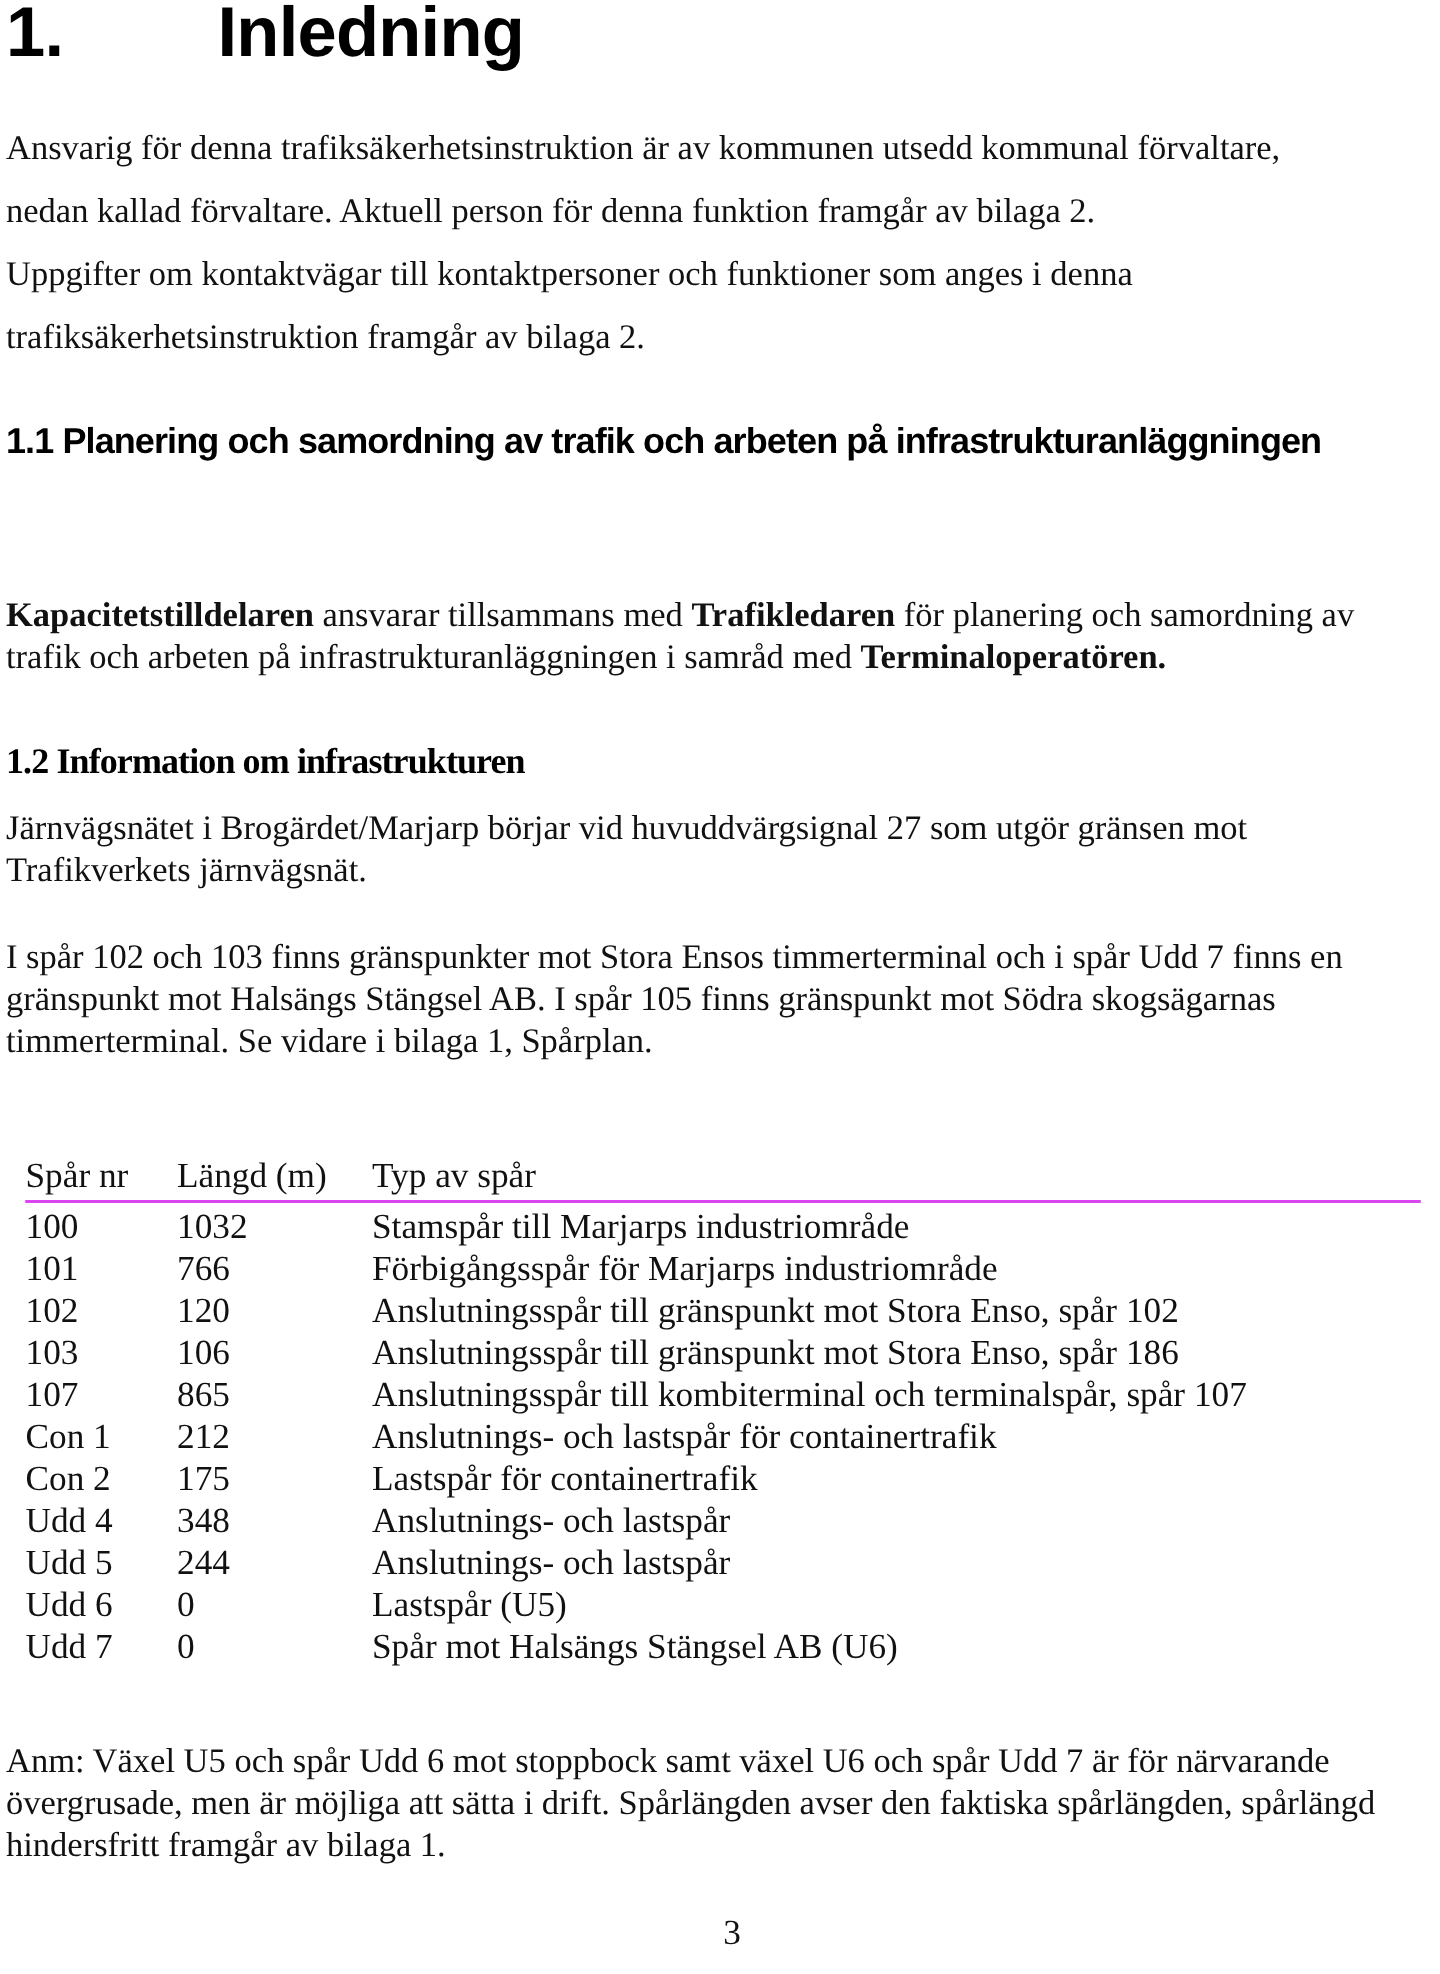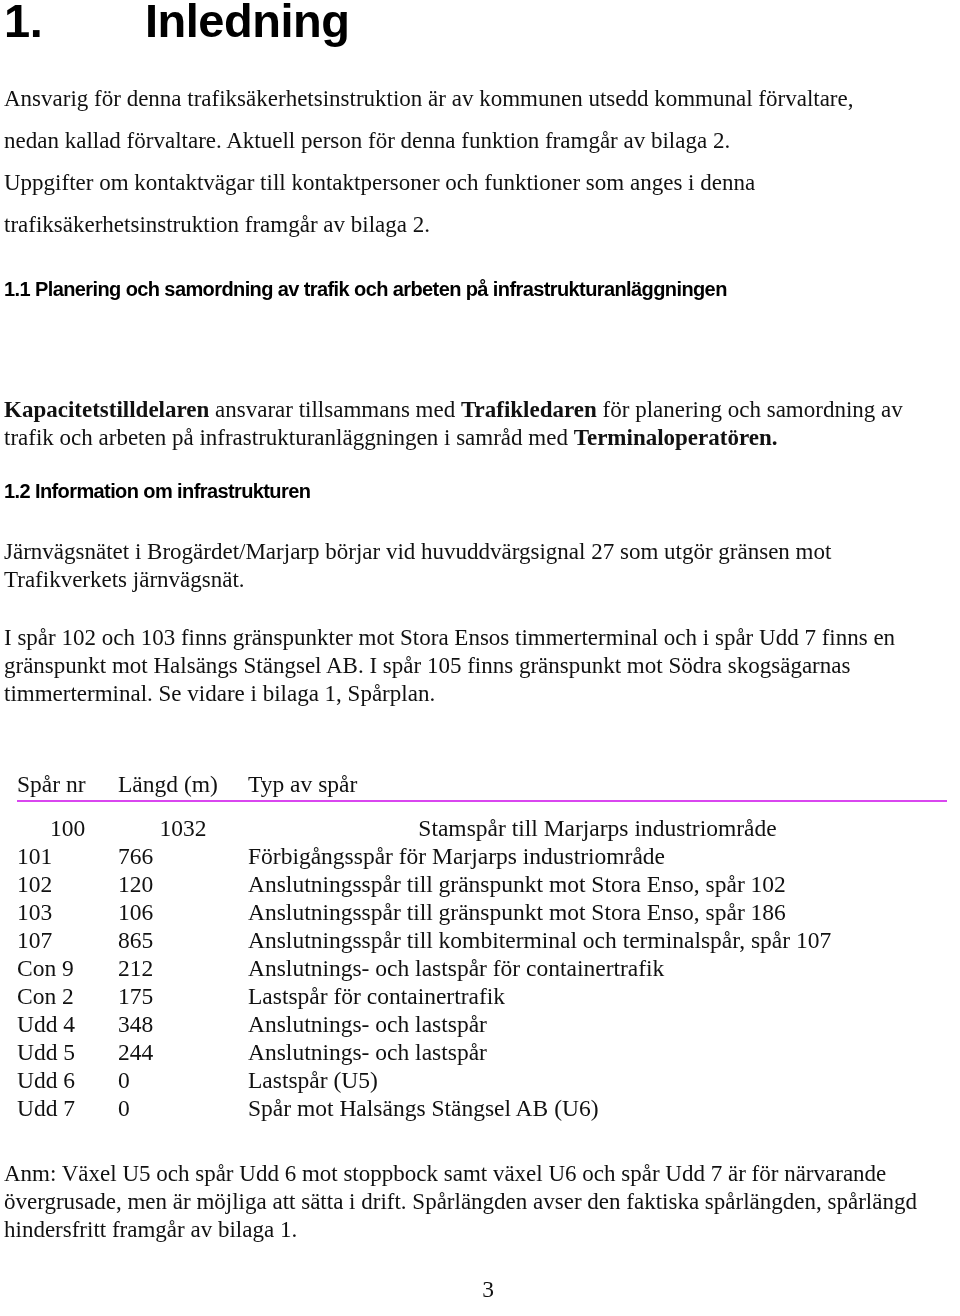--- a/index.html
+++ b/index.html
@@ -32,28 +32,28 @@
     color: #000;
   }
   .h1-num { display: inline-block; width: 141px; }
   .h1-text { display: inline-block; }
 
   .h2 {
     position: absolute;
     left: 4px;
     font-family: "Liberation Sans", "DejaVu Sans", sans-serif;
     font-weight: bold;
-    font-size: 20px;
-    line-height: 48px;
+    font-size: 24px;
+    line-height: 60px;
     letter-spacing: -0.6px;
     color: #000;
     width: 940px;
   }
   .h2.s11 { top: 265px; }
-  .h2.s12 { top: 467px; }
+  .h2.s12 { top: 478px; font-family: Liberation Serif, serif; }
 
   
   .body-para {
     position: absolute;
     left: 4px;
     font-size: 23px;
     color: #111;
   }
   .para-intro {
     top: 78px;
@@ -103,21 +103,21 @@
     padding: 0;
     font-weight: normal;
     line-height: 28px;
     vertical-align: top;
     white-space: nowrap;
   }
   .track-table thead th {
     border-bottom: 2px solid #d946ef;
     padding-bottom: 2px;
   }
-  .track-table tbody tr:first-child td { padding-top: 12px; text-align: center; }
+  .track-table tbody tr:first-child td { padding-top: 2px; }
   .col-nr { width: 101px; }
   .col-len { width: 130px; }
   .col-type { width: auto; }
 
   
   .page-number {
     position: absolute;
     left: 0;
     top: 1276px;
     width: 976px;
@@ -180,21 +180,21 @@
           <td class="col-nr">103</td>
           <td class="col-len">106</td>
           <td class="col-type">Anslutningsspår till gränspunkt mot Stora Enso, spår 186</td>
         </tr>
         <tr>
           <td class="col-nr">107</td>
           <td class="col-len">865</td>
           <td class="col-type">Anslutningsspår till kombiterminal och terminalspår, spår 107</td>
         </tr>
         <tr>
-          <td class="col-nr">Con 9</td>
+          <td class="col-nr">Con 1</td>
           <td class="col-len">212</td>
           <td class="col-type">Anslutnings- och lastspår för containertrafik</td>
         </tr>
         <tr>
           <td class="col-nr">Con 2</td>
           <td class="col-len">175</td>
           <td class="col-type">Lastspår för containertrafik</td>
         </tr>
         <tr>
           <td class="col-nr">Udd 4</td>

